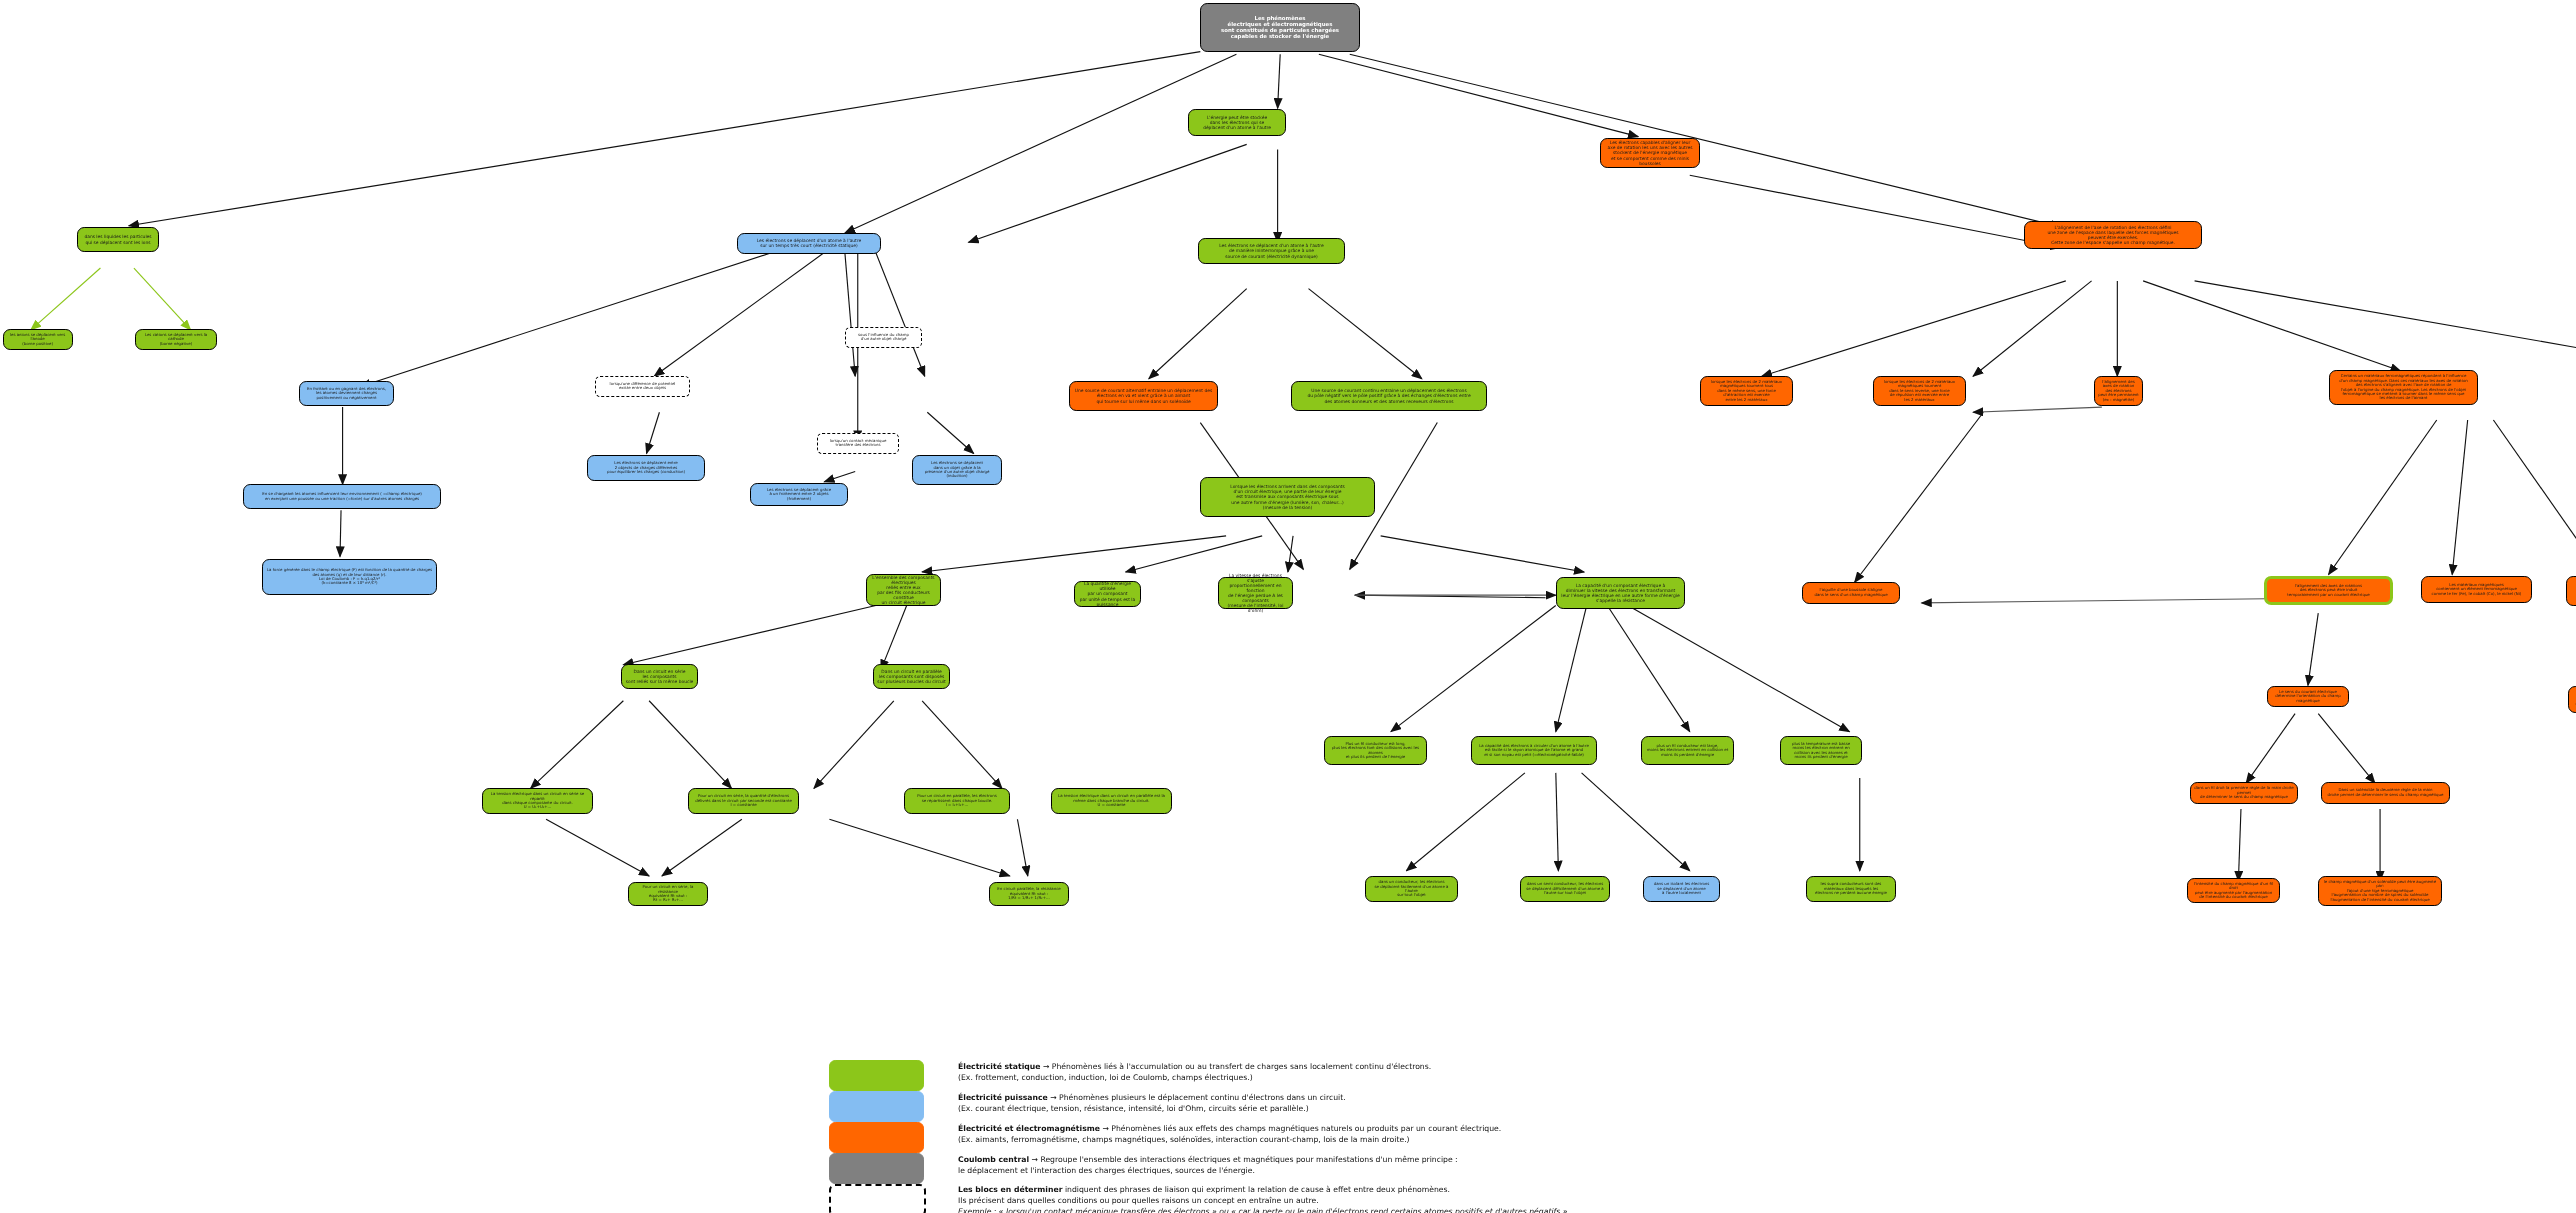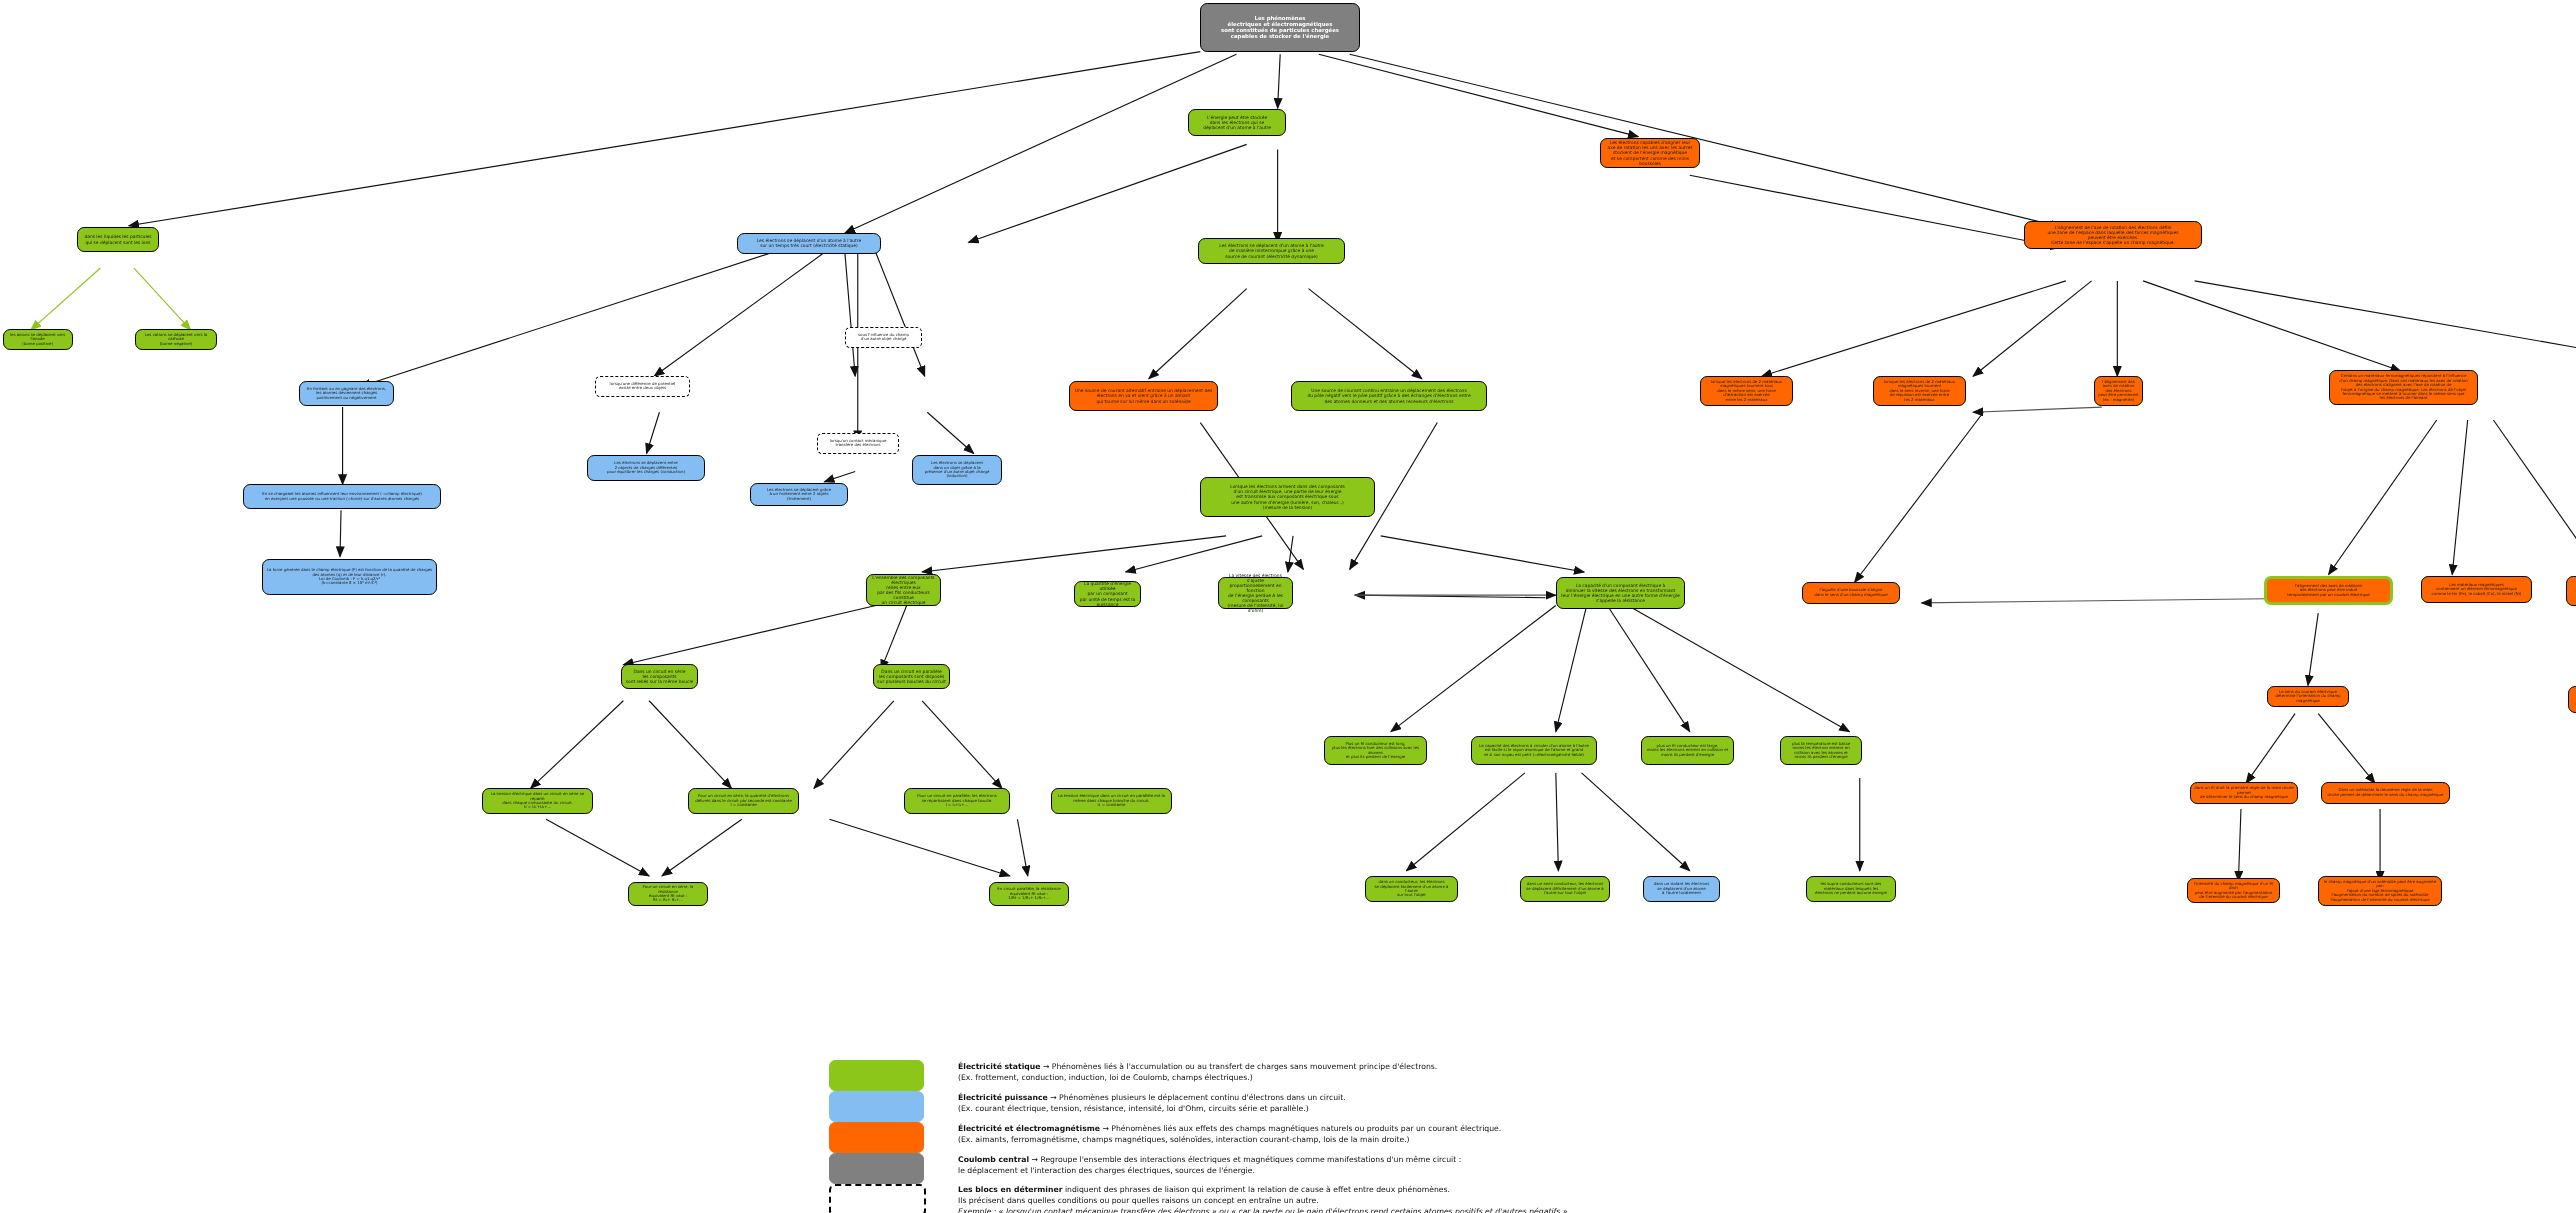--- a/index.html
+++ b/index.html
@@ -295,39 +295,39 @@
       <span>l'intensité du champ magnétique d'un fil droit<br>peut être augmenté par l'augmentation<br>de l'intensité du courant électrique</span>
     </div>
   <div class="node orange fz7" style="left:2318px;top:876px;width:124px;height:30px;">
       <span>le champ magnétique d'un solénoïde peut être augmenté par:<br>l'ajout d'une tige ferromagnétique<br>l'augmentation du nombre de spires du solénoïde<br>l'augmentation de l'intensité du courant électrique</span>
     </div>
 
   <div class="legend" style="left:0;top:0;width:3023px;height:1214px;pointer-events:none;">
 
     <div class="legend-sw green" style="left:829px;top:1060px;border:1px solid #8cc61a;"></div>
     <div class="legend-txt" style="left:958px;top:1061px;width:1649px;">
-      <div><b>Électricité statique</b> <span>→</span><span> Phénomènes liés à l'accumulation ou au transfert de charges sans mouvement principe d'électrons.</span></div>
+      <div><b>Électricité statique</b> <span>→</span><span> Phénomènes liés à l'accumulation ou au transfert de charges sans localement continu d'électrons.</span></div>
       <div>(Ex. frottement, conduction, induction, loi de Coulomb, champs électriques.)</div>
     </div>
 
     <div class="legend-sw blue" style="left:829px;top:1091px;border:1px solid #84bdf2;"></div>
     <div class="legend-txt" style="left:958px;top:1092px;width:1649px;">
       <div><b>Électricité puissance</b> <span>→</span><span> Phénomènes plusieurs le déplacement continu d'électrons dans un circuit.</span></div>
       <div>(Ex. courant électrique, tension, résistance, intensité, loi d'Ohm, circuits série et parallèle.)</div>
     </div>
 
     <div class="legend-sw orange" style="left:829px;top:1122px;border:1px solid #ff6600;"></div>
     <div class="legend-txt" style="left:958px;top:1123px;width:1649px;">
       <div><b>Électricité et électromagnétisme</b> <span>→</span><span> Phénomènes liés aux effets des champs magnétiques naturels ou produits par un courant électrique.</span></div>
       <div>(Ex. aimants, ferromagnétisme, champs magnétiques, solénoïdes, interaction courant-champ, lois de la main droite.)</div>
     </div>
 
     <div class="legend-sw grey" style="left:829px;top:1153px;border:1px solid #808080;"></div>
     <div class="legend-txt" style="left:958px;top:1154px;width:1649px;">
-      <div><b>Coulomb central</b> <span>→</span><span> Regroupe l'ensemble des interactions électriques et magnétiques comme manifestations d'un même circuit :</span></div>
+      <div><b>Coulomb central</b> <span>→</span><span> Regroupe l'ensemble des interactions électriques et magnétiques pour manifestations d'un même principe :</span></div>
       <div>le déplacement et l'interaction des charges électriques, sources de l'énergie.</div>
     </div>
 
     <div class="legend-sw dashedsw" style="left:829px;top:1184px;"></div>
     <div class="legend-txt" style="left:958px;top:1184px;width:1752px;">
       <div><b>Les blocs en déterminer</b><span> indiquent des phrases de liaison qui expriment la relation de cause à effet entre deux phénomènes.</span></div>
       <div>Ils précisent dans quelles conditions ou pour quelles raisons un concept en entraîne un autre.</div>
       <div><i>Exemple : « lorsqu'un contact mécanique transfère des électrons » ou « car la perte ou le gain d'électrons rend certains atomes positifs et d'autres négatifs ».</i></div>
     </div>
 

